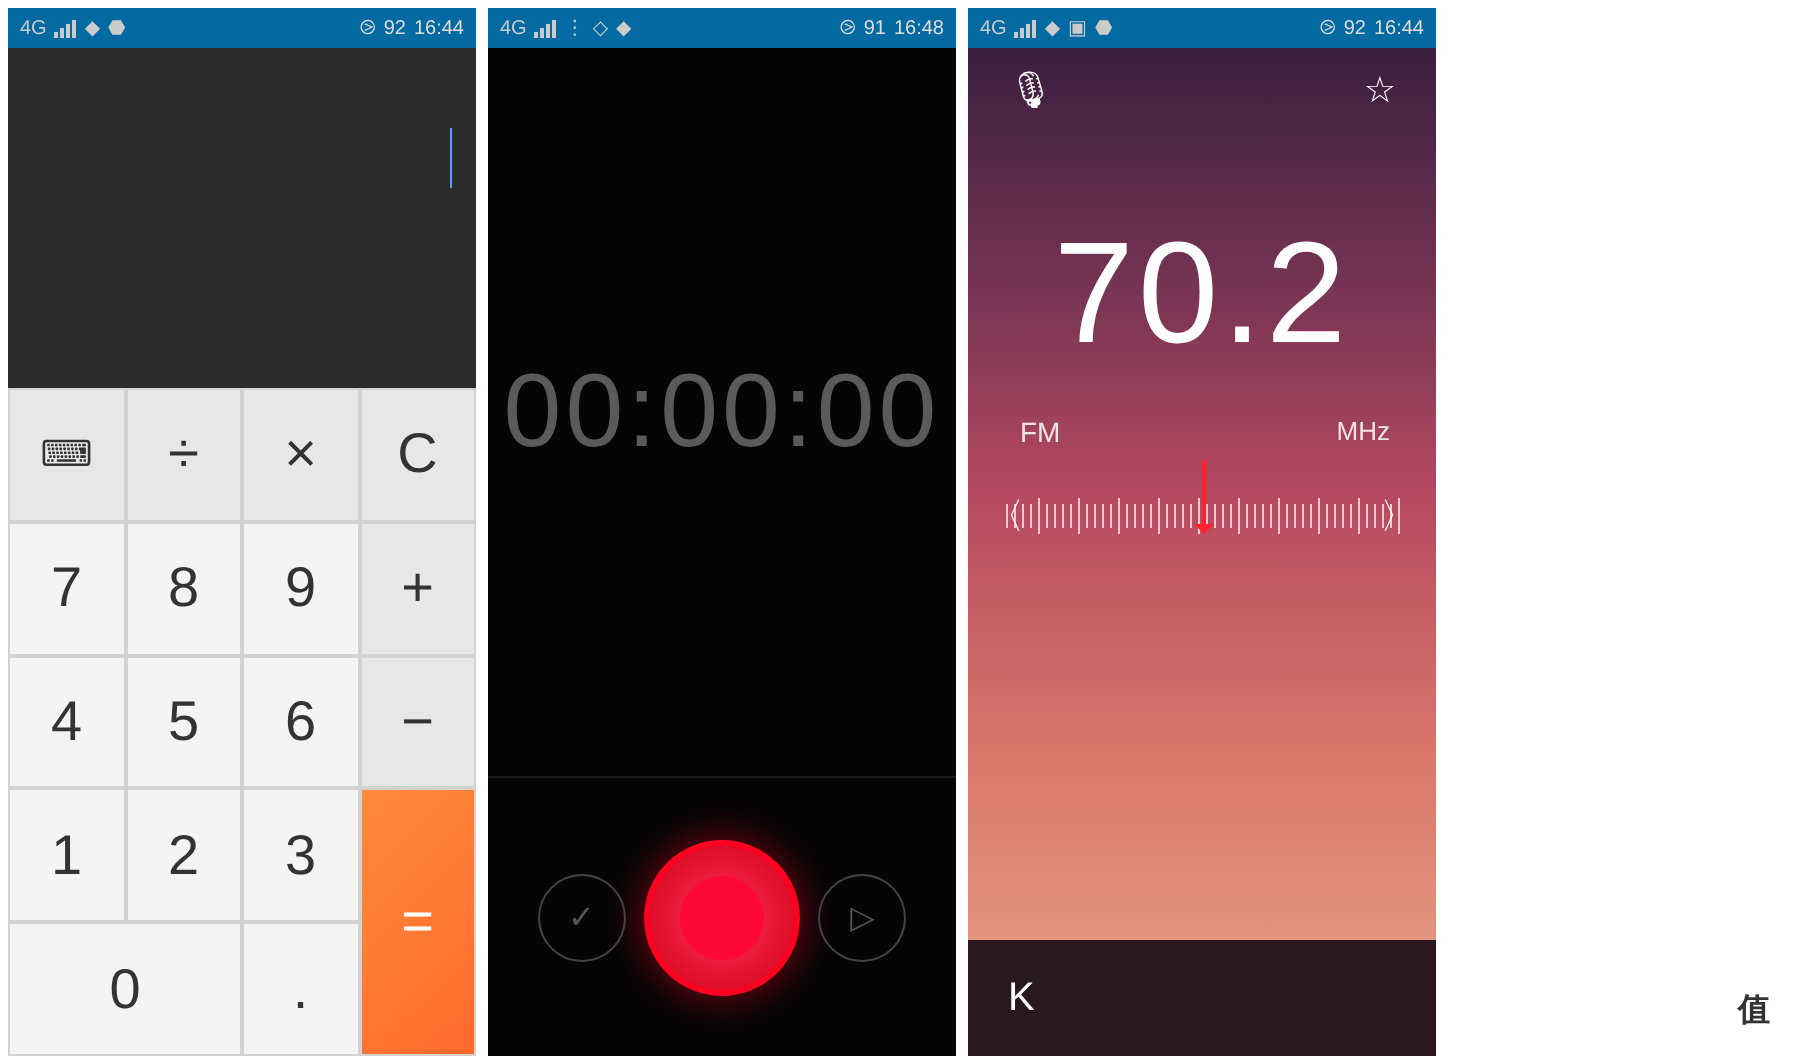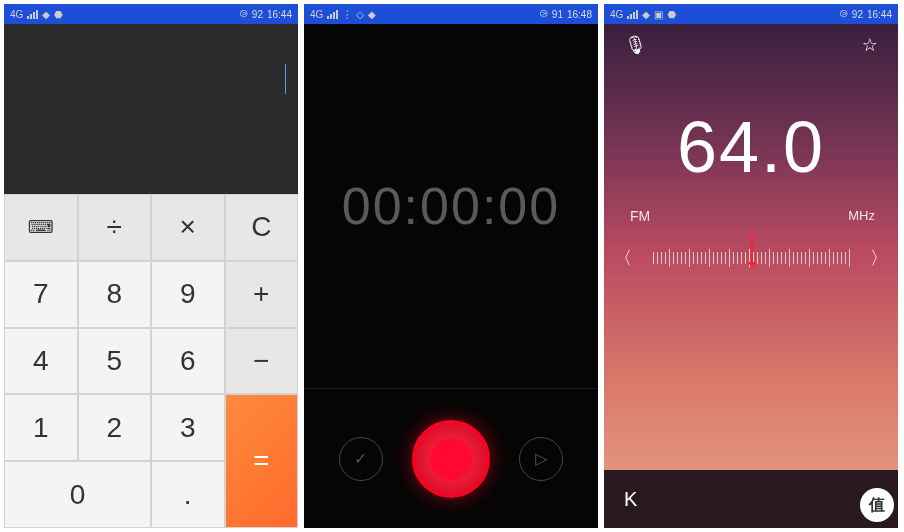--- a/index.html
+++ b/index.html
@@ -1,18 +1,18 @@
 <!DOCTYPE html>
 <html><head>
 <meta charset="utf-8">
 <style>
 * { margin: 0; padding: 0; box-sizing: border-box; }
 body { width: 904px; height: 532px; background: #fff; font-family: -apple-system, "Helvetica Neue", Arial, sans-serif; position: relative; }
 .triptych { display: flex; gap: 6px; padding: 4px; }
-.phone { width: 294px; height: 524px; background: #1d4ed8; position: relative; overflow: hidden; }
+.phone { width: 234px; height: 524px; background: #0369a1; position: relative; overflow: hidden; }
 
 
 .status { height: 20px; display: flex; align-items: center; justify-content: space-between; padding: 0 6px; font-size: 10px; color: #ccc; }
 .status-left, .status-right { display: flex; align-items: center; gap: 4px; }
 .status-right { color: #ddd; }
 .bar-sig { display: inline-flex; align-items: flex-end; gap: 1px; }
 .bar-sig span { width: 2px; background: #ccc; }
 .bar-sig span:nth-child(1){height:3px}.bar-sig span:nth-child(2){height:5px}.bar-sig span:nth-child(3){height:7px}.bar-sig span:nth-child(4){height:9px}
 
 
@@ -167,21 +167,21 @@
         <span>16:44</span>
       </div>
     </div>
     <div class="radio">
       <div class="radio-icons">
         <span>🎙</span>
         <span>☆</span>
       </div>
       <div class="radio-freq">
         <span class="radio-fm">FM</span>
-        <span class="radio-num">64.0</span>
+        <span class="radio-num">70.2</span>
         <span class="radio-mhz">MHz</span>
       </div>
       <div class="radio-dial">
         <span class="radio-arrow l">〈</span>
         <div class="radio-ticks">
           <span></span>
             <span></span>
             <span></span>
             <span></span>
             <span></span>

